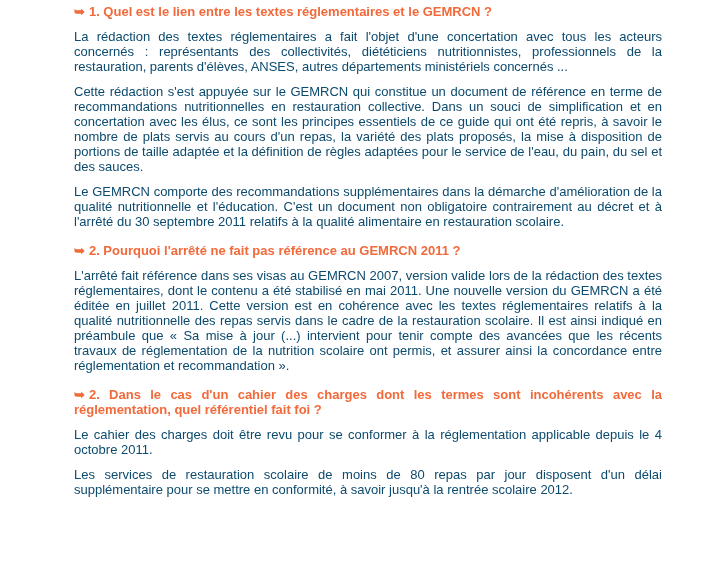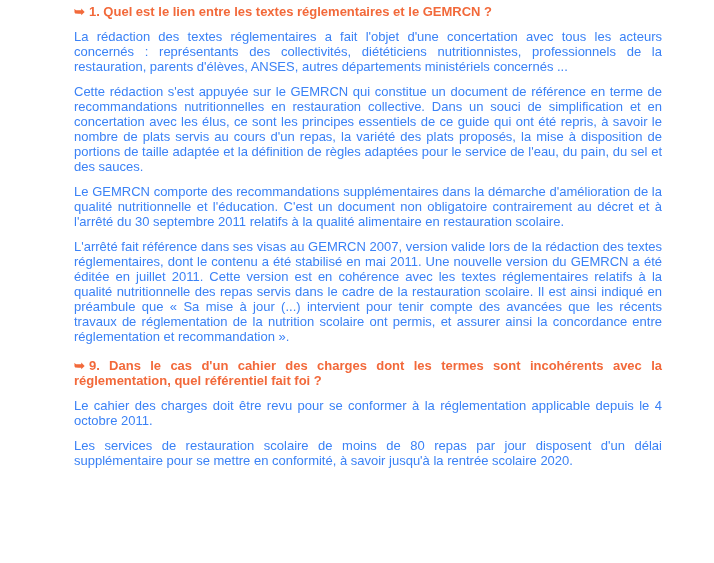--- a/index.html
+++ b/index.html
@@ -29,45 +29,48 @@
     margin: 14px 0 10px 0;
   }
   .faq-section:first-child .question {
     margin-top: 0;
   }
   .arrow {
     font-weight: bold;
     margin-right: 4px;
   }
   .answer {
-    color: #3b82f6;
+    color: #0c4a6e;
     text-align: justify;
     margin: 0 0 10px 0;
   }
 </style>
 </head>
 <body>
 
 <div class="page">
 
   <div class="faq-section">
     <div class="question">
       <span class="arrow">➥</span><span>1. Quel est le lien entre les textes réglementaires et le GEMRCN ?</span>
     </div>
     <p class="answer">La rédaction des textes réglementaires a fait l'objet d'une concertation avec tous les acteurs concernés : représentants des collectivités, diététiciens nutritionnistes, professionnels de la restauration, parents d'élèves, ANSES, autres départements ministériels concernés ...</p>
     <p class="answer">Cette rédaction s'est appuyée sur le GEMRCN qui constitue un document de référence en terme de recommandations nutritionnelles en restauration collective. Dans un souci de simplification et en concertation avec les élus, ce sont les principes essentiels de ce guide qui ont été repris, à savoir le nombre de plats servis au cours d'un repas, la variété des plats proposés, la mise à disposition de portions de taille adaptée et la définition de règles adaptées pour le service de l'eau, du pain, du sel et des sauces.</p>
     <p class="answer">Le GEMRCN comporte des recommandations supplémentaires dans la démarche d'amélioration de la qualité nutritionnelle et l'éducation. C'est un document non obligatoire contrairement au décret et à l'arrêté du 30 septembre 2011 relatifs à la qualité alimentaire en restauration scolaire.</p>
   </div>
 
   <div class="faq-section">
+    <div class="question">
+      <span class="arrow">➥</span><span>2. Pourquoi l'arrêté ne fait pas référence au GEMRCN 2011 ?</span>
+    </div>
     <p class="answer">L'arrêté fait référence dans ses visas au GEMRCN 2007, version valide lors de la rédaction des textes réglementaires, dont le contenu a été stabilisé en mai 2011. Une nouvelle version du GEMRCN a été éditée en juillet 2011. Cette version est en cohérence avec les textes réglementaires relatifs à la qualité nutritionnelle des repas servis dans le cadre de la restauration scolaire. Il est ainsi indiqué en préambule que « Sa mise à jour (...) intervient pour tenir compte des avancées que les récents travaux de réglementation de la nutrition scolaire ont permis, et assurer ainsi la concordance entre réglementation et recommandation ».</p>
   </div>
 
   <div class="faq-section">
     <div class="question">
-      <span class="arrow">➥</span><span>9. Dans le cas d'un cahier des charges dont les termes sont incohérents avec la réglementation, quel référentiel fait foi ?</span>
+      <span class="arrow">➥</span><span>2. Dans le cas d'un cahier des charges dont les termes sont incohérents avec la réglementation, quel référentiel fait foi ?</span>
     </div>
     <p class="answer">Le cahier des charges doit être revu pour se conformer à la réglementation applicable depuis le 4 octobre 2011.</p>
-    <p class="answer">Les services de restauration scolaire de moins de 80 repas par jour disposent d'un délai supplémentaire pour se mettre en conformité, à savoir jusqu'à la rentrée scolaire 2020.</p>
+    <p class="answer">Les services de restauration scolaire de moins de 80 repas par jour disposent d'un délai supplémentaire pour se mettre en conformité, à savoir jusqu'à la rentrée scolaire 2012.</p>
   </div>
 
 
 </div>
 
 </body></html>

